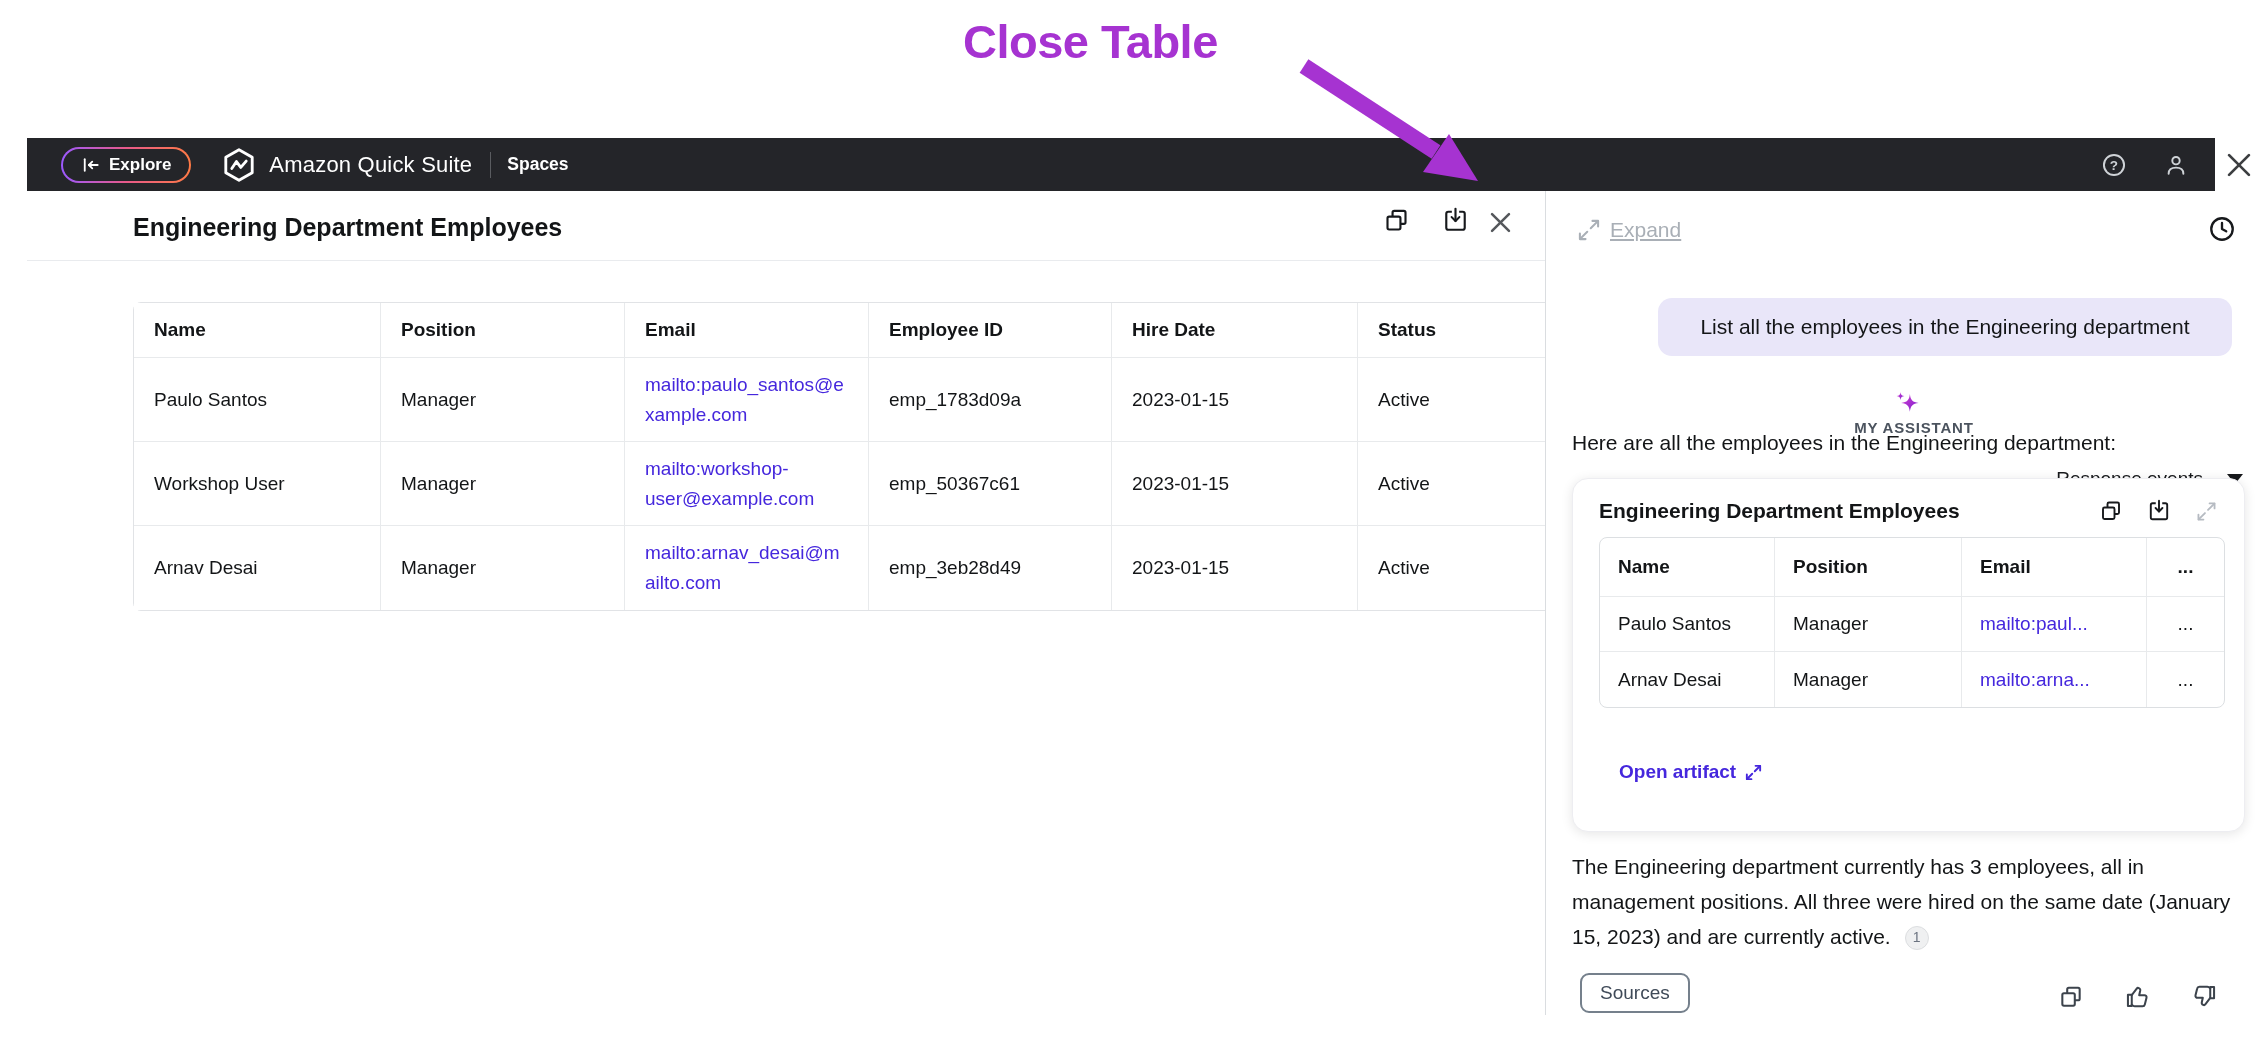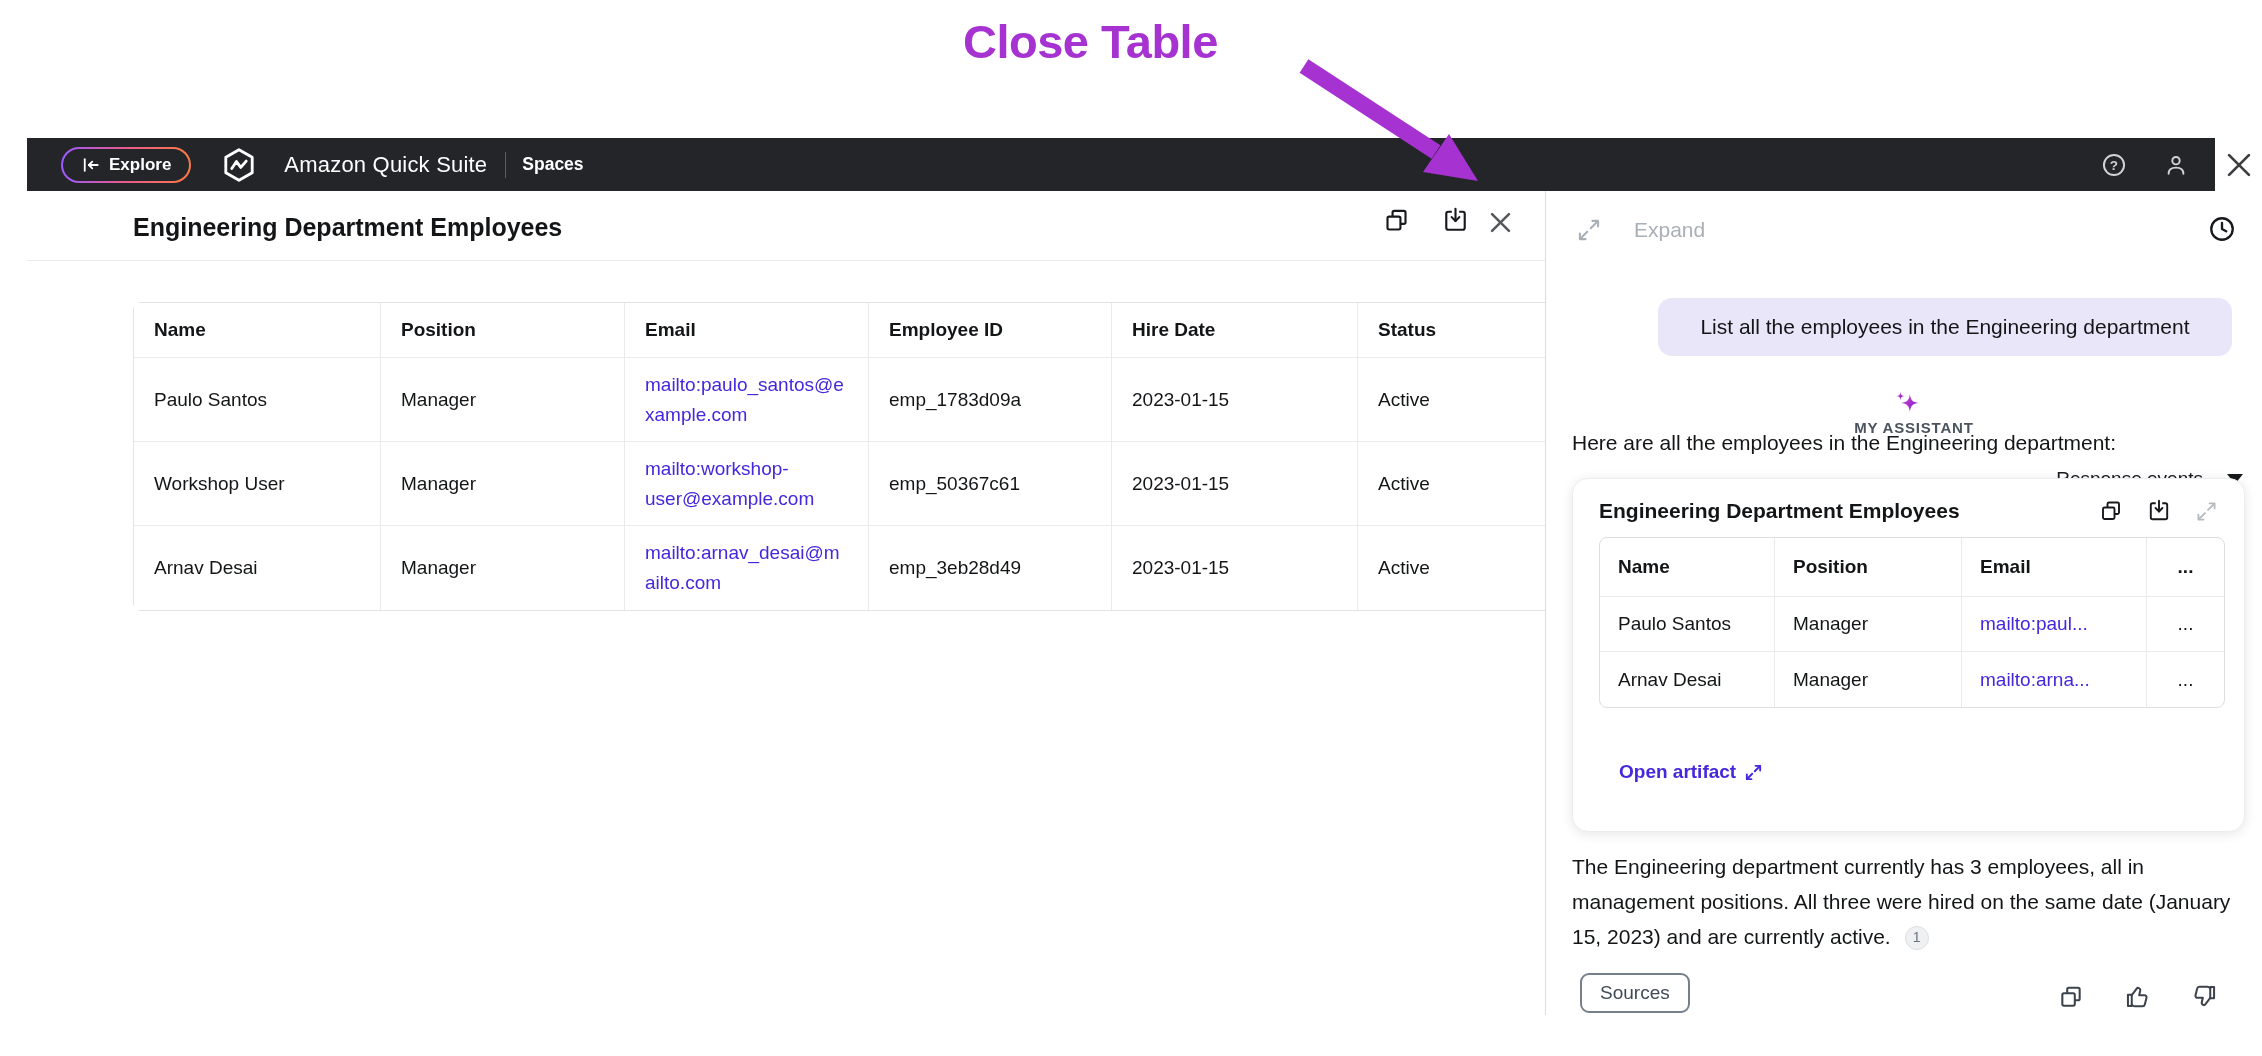--- a/index.html
+++ b/index.html
@@ -17,21 +17,21 @@
                    display:flex; align-items:center; justify-content:center; }
 
   
   .topbar { position:absolute; left:27px; top:138px; width:2188px; height:53px;
             background:#242529; display:flex; align-items:center; z-index:5; }
   .explore-btn { margin-left:34px; height:36px; padding:0 18px; display:flex; align-items:center; gap:8px;
                  color:#fff; font-size:17px; font-weight:600; border-radius:18px;
                  border:2px solid transparent; cursor:pointer;
                  background:linear-gradient(#242529,#242529) padding-box,
                             linear-gradient(90deg,#9b59ff,#e85a8a,#ff7a45) border-box; }
-  .brand { display:flex; align-items:center; gap:27px; margin-left:30px; }
+  .brand { display:flex; align-items:center; gap:12px; margin-left:30px; }
   .brand-name { color:#ffffff; font-size:22px; font-weight:500; letter-spacing:0.2px; }
   .topbar-divider { width:1px; height:26px; background:#5a5c60; margin:0 16px 0 18px; }
   .spaces { color:#ffffff; font-size:17.5px; font-weight:700; }
   .topbar-right { margin-left:auto; margin-right:22px; display:flex; align-items:center; gap:28px; }
   .window-close { position:absolute; left:2215px; top:138px; width:47px; height:53px; background:#ffffff;
                   display:flex; align-items:center; justify-content:center; cursor:pointer; }
 
   
   .main { position:absolute; left:27px; top:191px; width:1518px; height:824px; background:#fff; }
   .panel-vdivider { position:absolute; left:1545px; top:191px; width:1px; height:824px; background:#dadde0; }
@@ -47,22 +47,22 @@
                                    padding:0 20px; text-align:left; vertical-align:middle; background:#fff; }
   .main-table th { height:55px; font-weight:700; }
   .main-table td { height:84px; font-weight:400; }
   .main-table tr > *:last-child { border-right:none; }
   .main-table tr:last-child td { border-bottom:none; }
   .main-table a, .link { color:#4527dd; text-decoration:none; word-break:break-word; overflow-wrap:anywhere; }
   .email-cell { max-width:204px; line-height:30px; }
 
   
   .panel { position:absolute; left:1546px; top:191px; width:716px; height:824px; background:#fff; }
-  .panel-header { position:absolute; left:26px; top:22px; display:flex; align-items:center; gap:32px;
-                  color:#a9afb6; font-size:21px; cursor:default; }
+  .panel-header { position:absolute; left:26px; top:22px; display:flex; align-items:center; gap:8px;
+                  color:#a9afb6; font-size:21px; cursor:default;text-decoration:underline; }
   .clock-btn { position:absolute; right:22px; top:20px; }
   .user-bubble { position:absolute; left:112px; top:107px; width:574px; height:58px;
                  background:#e9e6f9; border-radius:14px; display:flex; align-items:center;
                  justify-content:center; font-size:21px; color:#131517; }
   .assistant-row { position:absolute; left:26px; right:19px; top:198px; display:flex; align-items:center;flex-direction:column; }
   .assistant-label { margin-left:13px; font-size:15px; font-weight:700; letter-spacing:0.8px; color:#4b535e; }
   .response-events { margin-left:auto; display:flex; align-items:center; gap:24px; font-size:19px;
                      color:#17191c; cursor:pointer; background:none; border:none; font-family:inherit;margin-top:32px; }
   .caret-down { width:0; height:0; border-left:8px solid transparent; border-right:8px solid transparent;
                 border-top:10px solid #17191c; }

